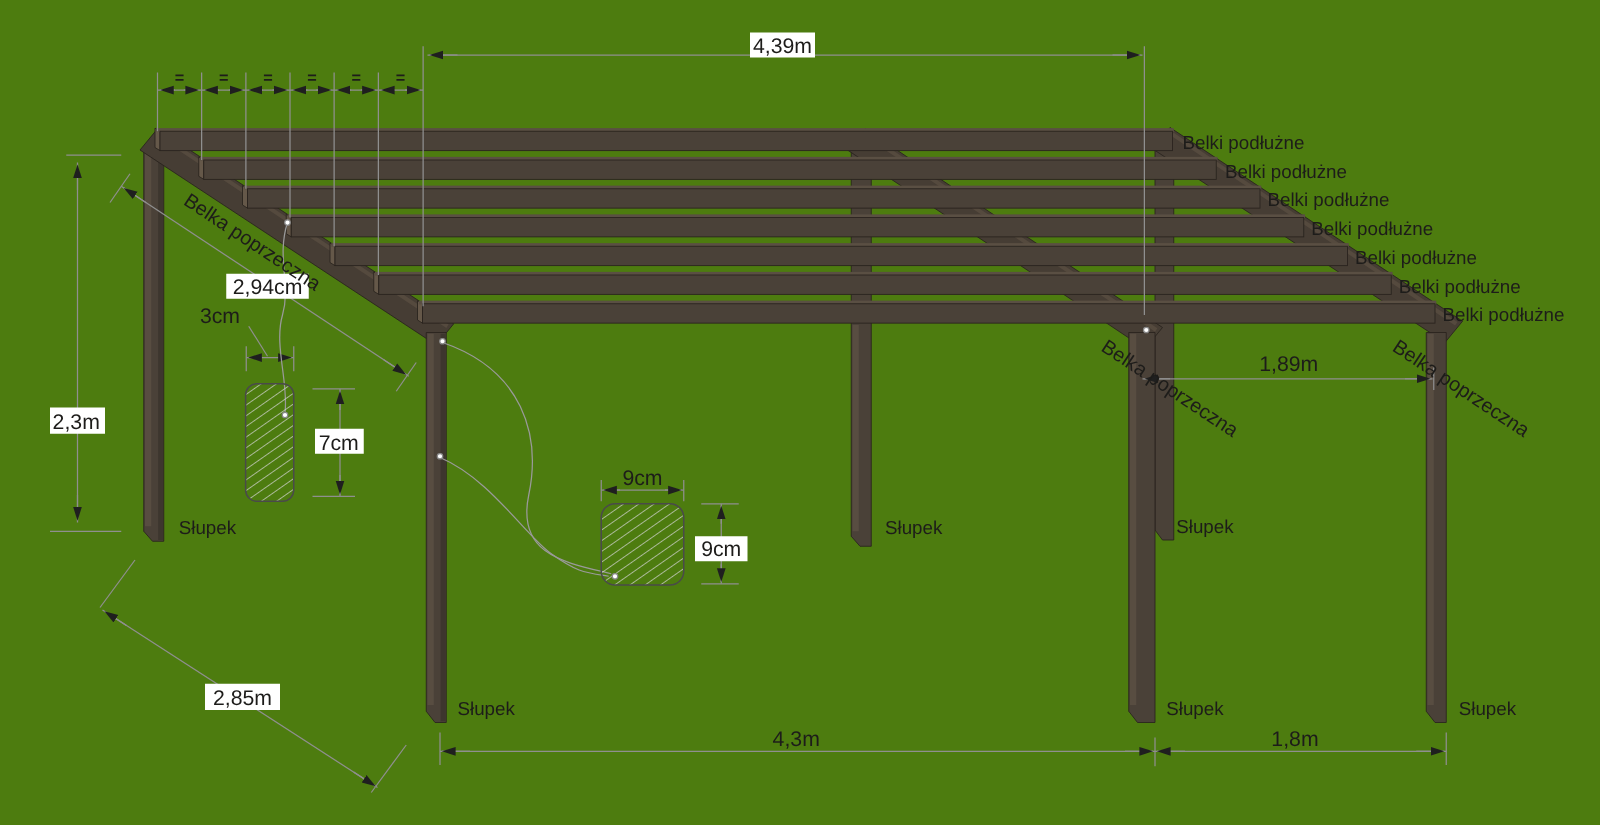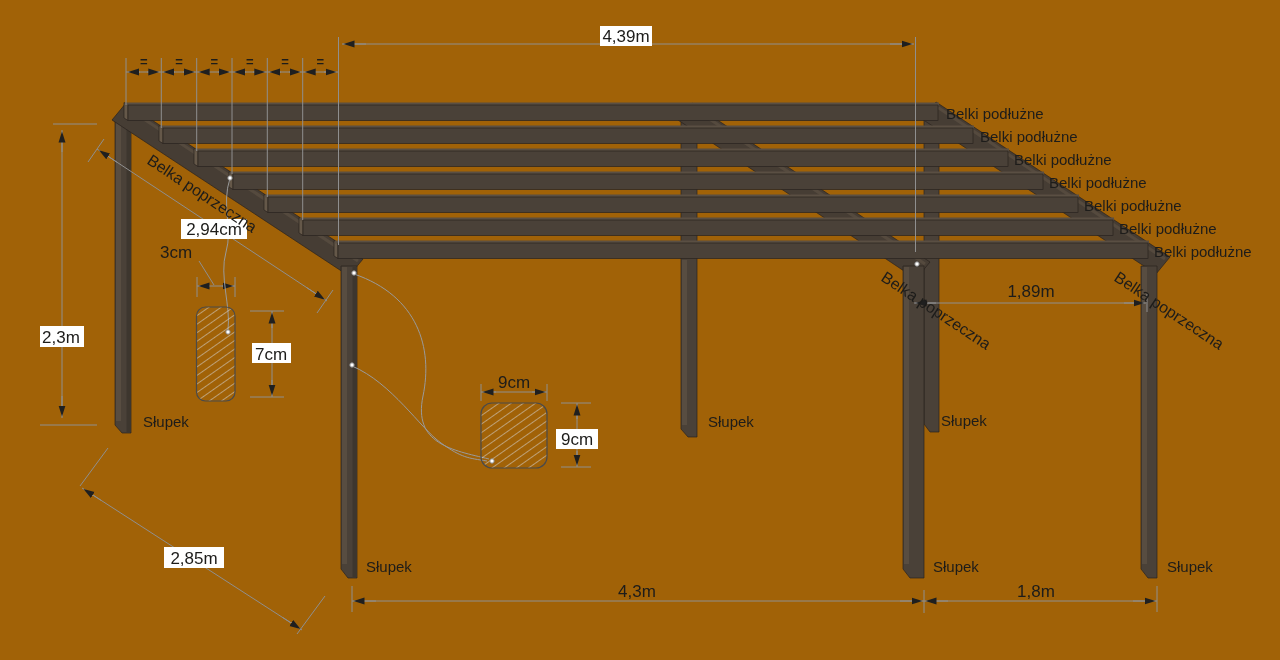--- a/index.html
+++ b/index.html
@@ -1,16 +1,16 @@
 <!DOCTYPE html>
 <html><head>
 <meta charset="utf-8">
 <style>
   html,body{margin:0;padding:0;background:#ffffff;}
-  #stage{position:relative;width:1280px;height:660px;background:#a16207;overflow:hidden;}
+  #stage{position:relative;width:1280px;height:660px;background:#4d7c0f;overflow:hidden;}
   svg{display:block;}
   text{font-family:"Liberation Sans","DejaVu Sans",sans-serif;fill:#1d1c1a;}
   .dimtext{font-size:17px;}
   .small{font-size:15px;}
   .rot{font-size:16px;}
   .eq{font-size:13px;font-weight:bold;}
   .dl{stroke:#8f8f8f;stroke-width:1;fill:none;}
   .tick{stroke:#8f8f8f;stroke-width:1;}
   .wood{stroke:#29231e;stroke-width:0.7;}
   .leader{stroke:#9a9a9a;stroke-width:1;fill:none;}

